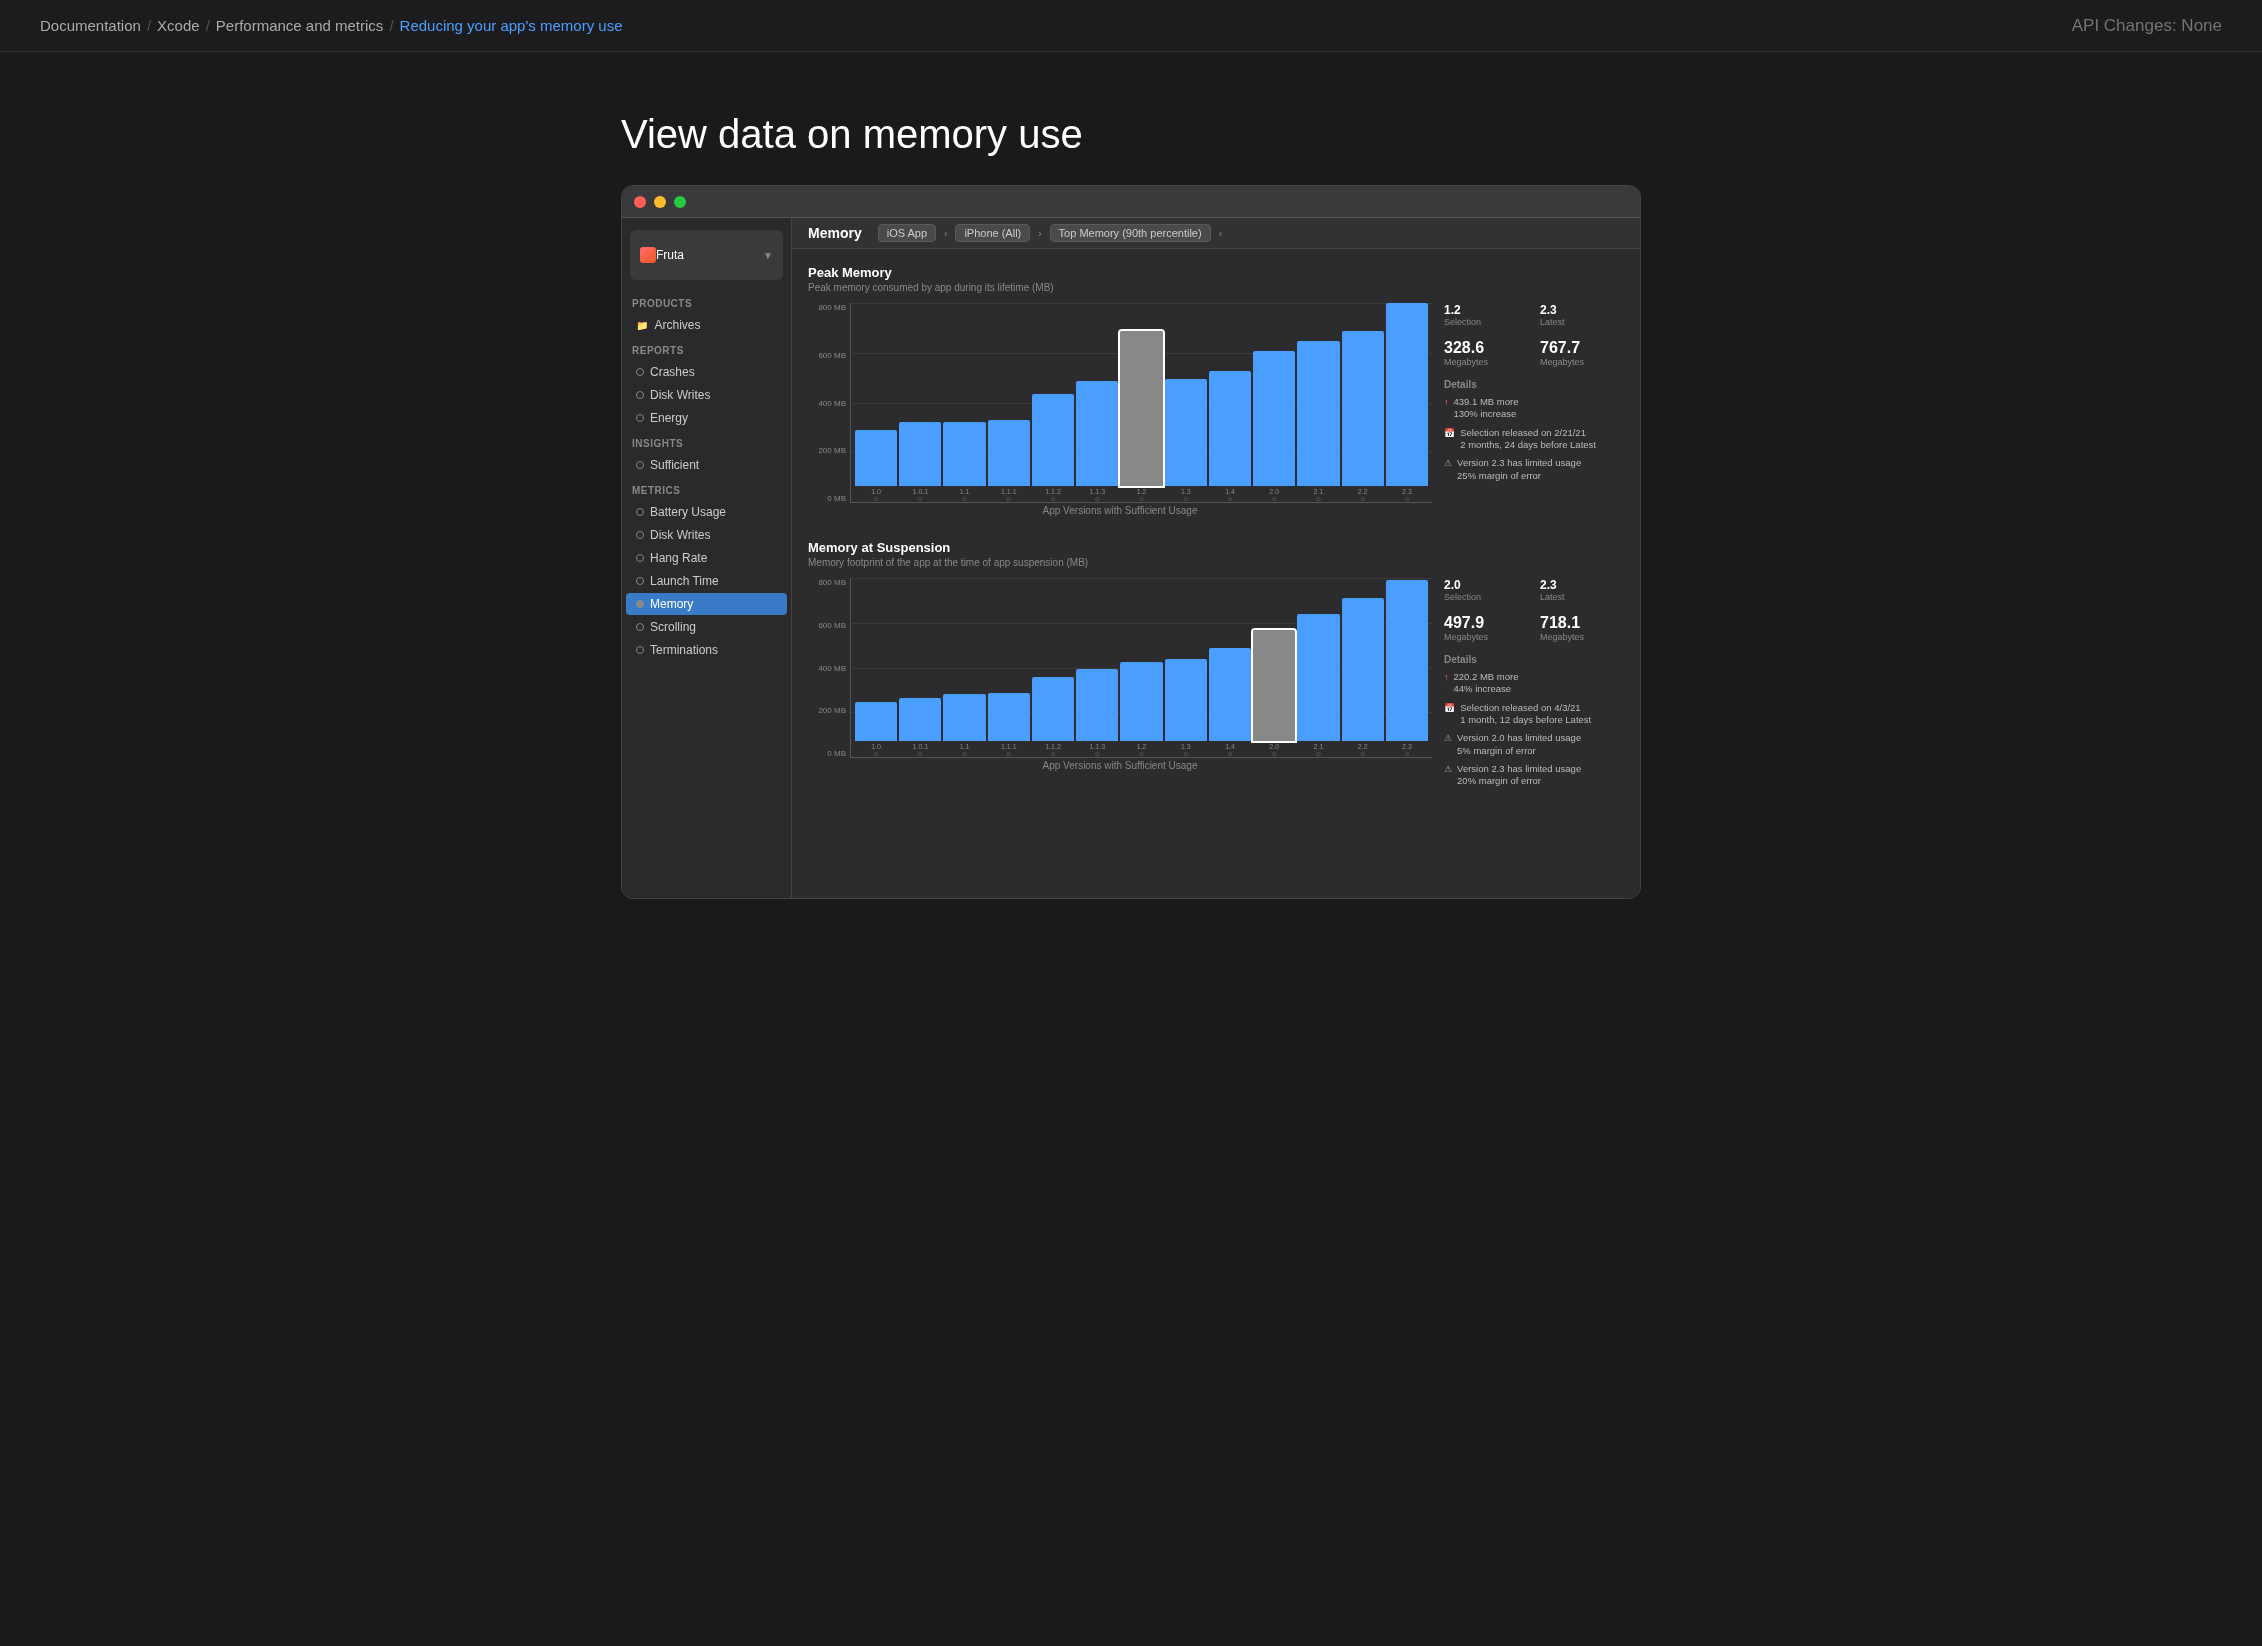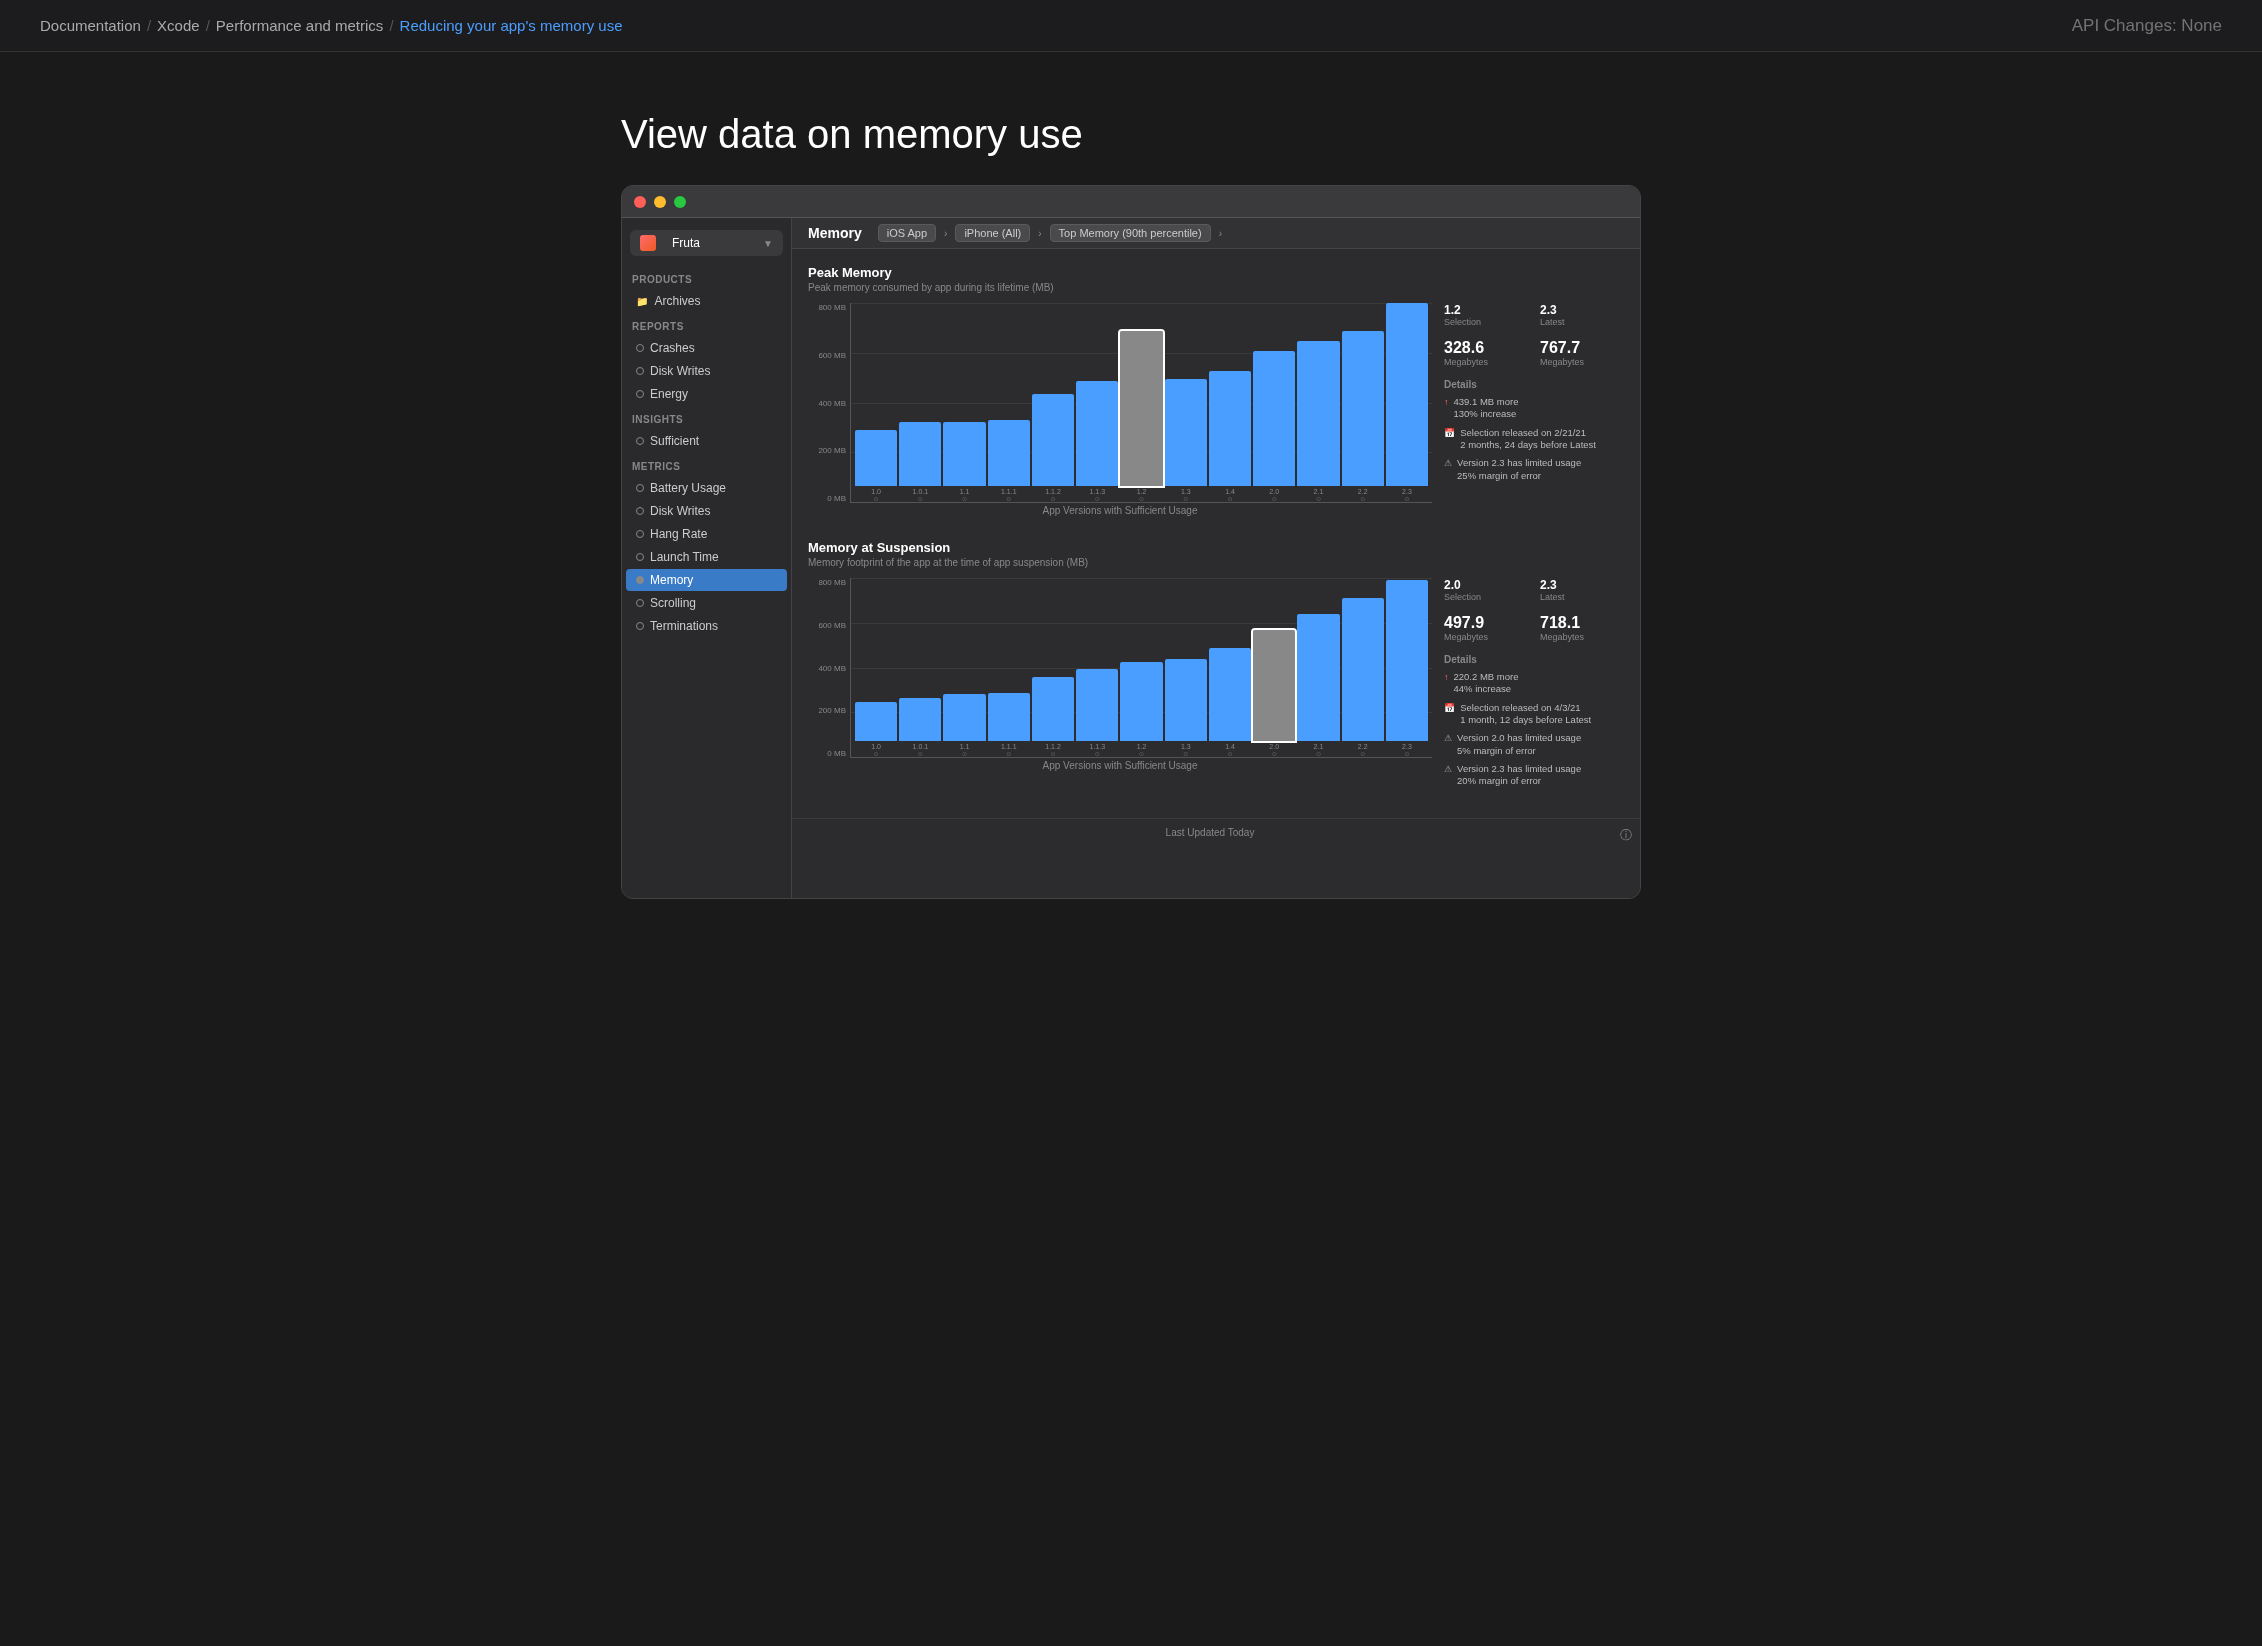--- a/index.html
+++ b/index.html
@@ -115,22 +115,22 @@
       background: #2a2a2c;
       border-right: 1px solid #444;
       padding: 8px 0;
       flex-shrink: 0;
       overflow-y: auto;
     }
 
     .sidebar-app-selector {
       display: flex;
       align-items: center;
-      gap: 16px;
-      padding: 5px 10px;
+      gap: 0;
+      padding: 17px 10px;
       background: #3a3a3c;
       border-radius: 6px;
       margin: 4px 8px 10px;
       cursor: pointer;
     }
 
     .app-icon {
       width: 16px;
       height: 16px;
       background: linear-gradient(135deg, #ff6b6b, #ee5a24);
@@ -723,22 +723,18 @@
                     <span class="detail-icon warn">⚠</span>
                     <span>Version 2.3 has limited usage<br>20% margin of error</span>
                   </div>
                 </div>
               </div>
             </div>
           </div>
 
         </div>
 
-        <div class="last-updated">
-          <span>Last Updated Today</span>
-          <span class="help-icon">ⓘ</span>
-        </div>
 
       </div>
     </div>
   </div>
 
 </main>
 
 </body></html>

